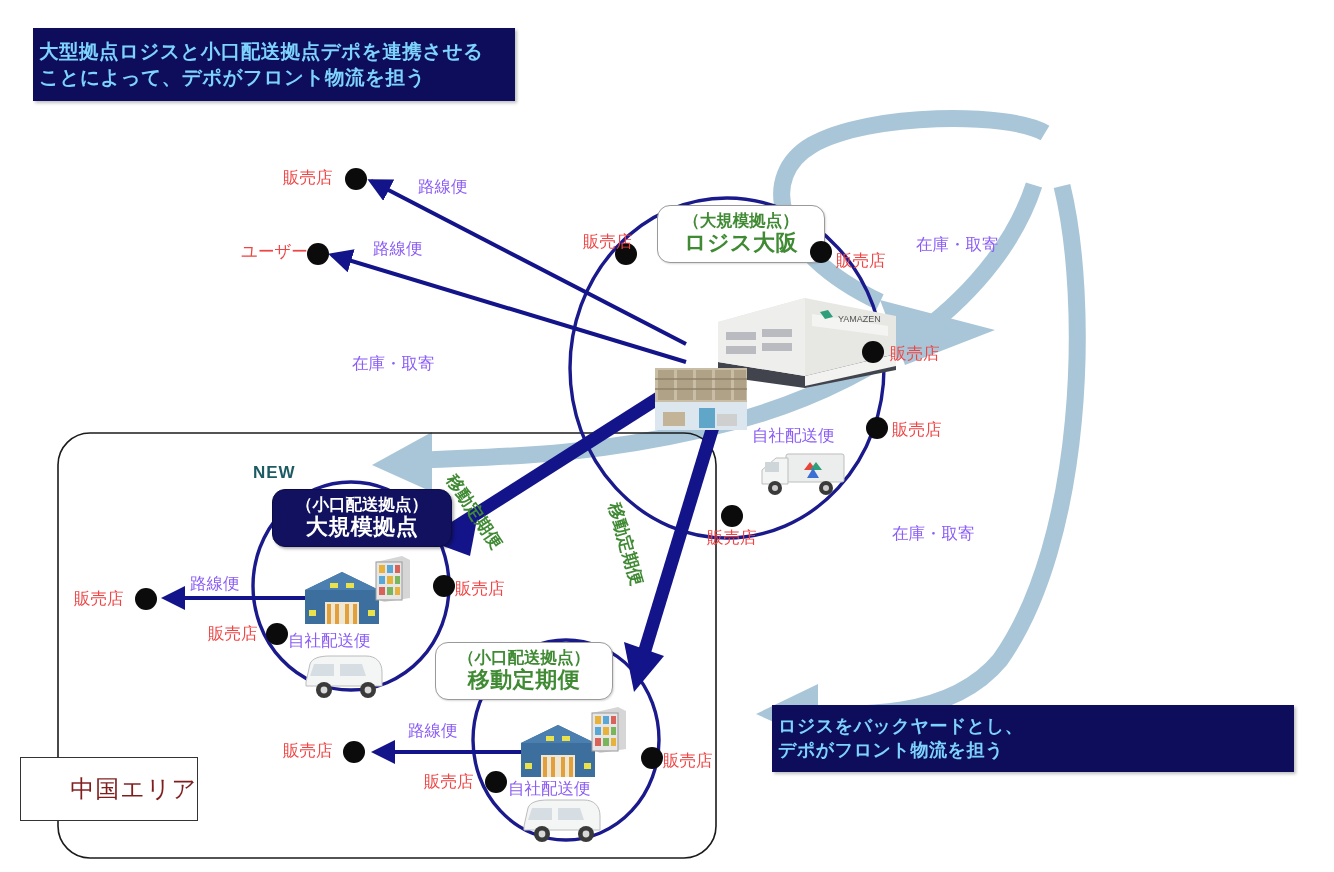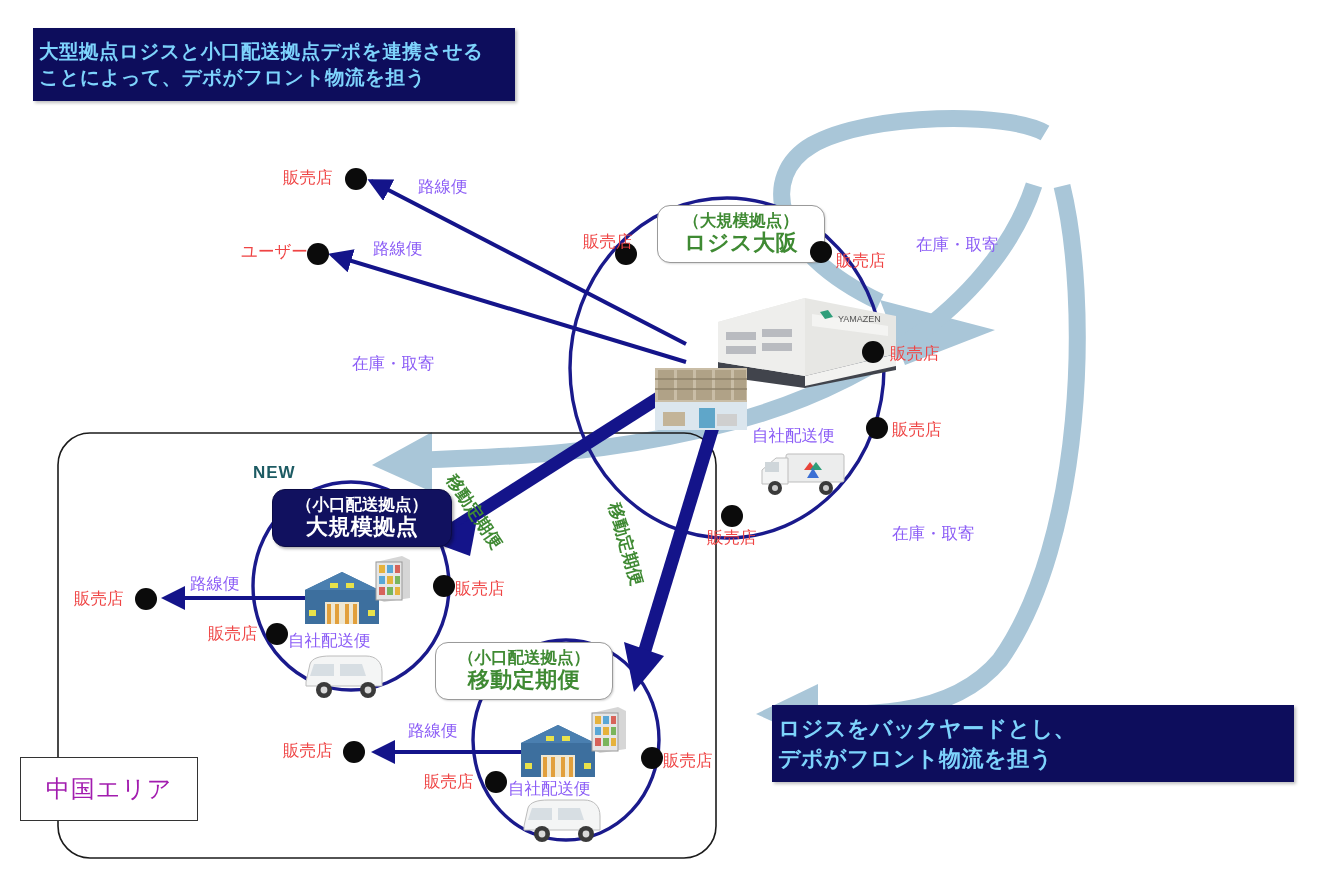--- a/index.html
+++ b/index.html
@@ -6,27 +6,27 @@
   body{font-family:"Liberation Sans","DejaVu Sans",sans-serif;}
   #stage{position:relative;width:1334px;height:872px;background:#ffffff;overflow:hidden;}
   svg.layer{position:absolute;left:0;top:0;width:1334px;height:872px;pointer-events:none;}
 
   .banner{
     position:absolute;background:#0d0d5c;color:#7dd3fc;font-weight:bold;
     line-height:1.35;letter-spacing:.5px;
     box-shadow:2px 2px 3px rgba(0,0,0,.25);
   }
   #title-banner{left:33px;top:28px;width:470px;padding:10px 6px;font-size:19.5px;}
-  #bottom-banner{left:772px;top:705px;width:510px;padding:9px 6px;font-size:22px;}
+  #bottom-banner{left:772px;top:705px;width:510px;padding:9px 6px;font-size:18px;}
 
   .plainbox{position:absolute;background:#fff;border:2px solid #151573;color:#14147a;
     display:flex;align-items:center;justify-content:center;font-weight:bold;}
   #maker-box{left:969px;top:138px;width:160px;height:42px;font-size:22px;letter-spacing:2px;}
   #china-box{left:20px;top:757px;width:176px;height:62px;border:1.5px solid #333;
-    color:#a21caf;font-size:24px;font-weight:normal;letter-spacing:1px;}
+    color:#7f1d1d;font-size:24px;font-weight:normal;letter-spacing:1px;justify-content:flex-end;}
 
   .nodebox{position:absolute;text-align:center;line-height:1.15;}
   .nodebox .sub{font-size:16.5px;font-weight:bold;}
   .nodebox .main{font-size:22px;font-weight:bold;letter-spacing:.5px;}
   .node-white{background:#fff;border:1.6px solid #9a9a9a;border-radius:13px;
     padding:5px 12px 7px;box-shadow:1px 1px 2px rgba(0,0,0,.15);}
   .node-white .sub,.node-white .main{color:#3f8a33;}
   .node-navy{background:#11115f;border:1.6px solid #0b0b45;border-radius:13px;
     padding:5px 12px 7px;box-shadow:2px 2px 3px rgba(0,0,0,.3);}
   .node-navy .sub,.node-navy .main{color:#ffffff;}

